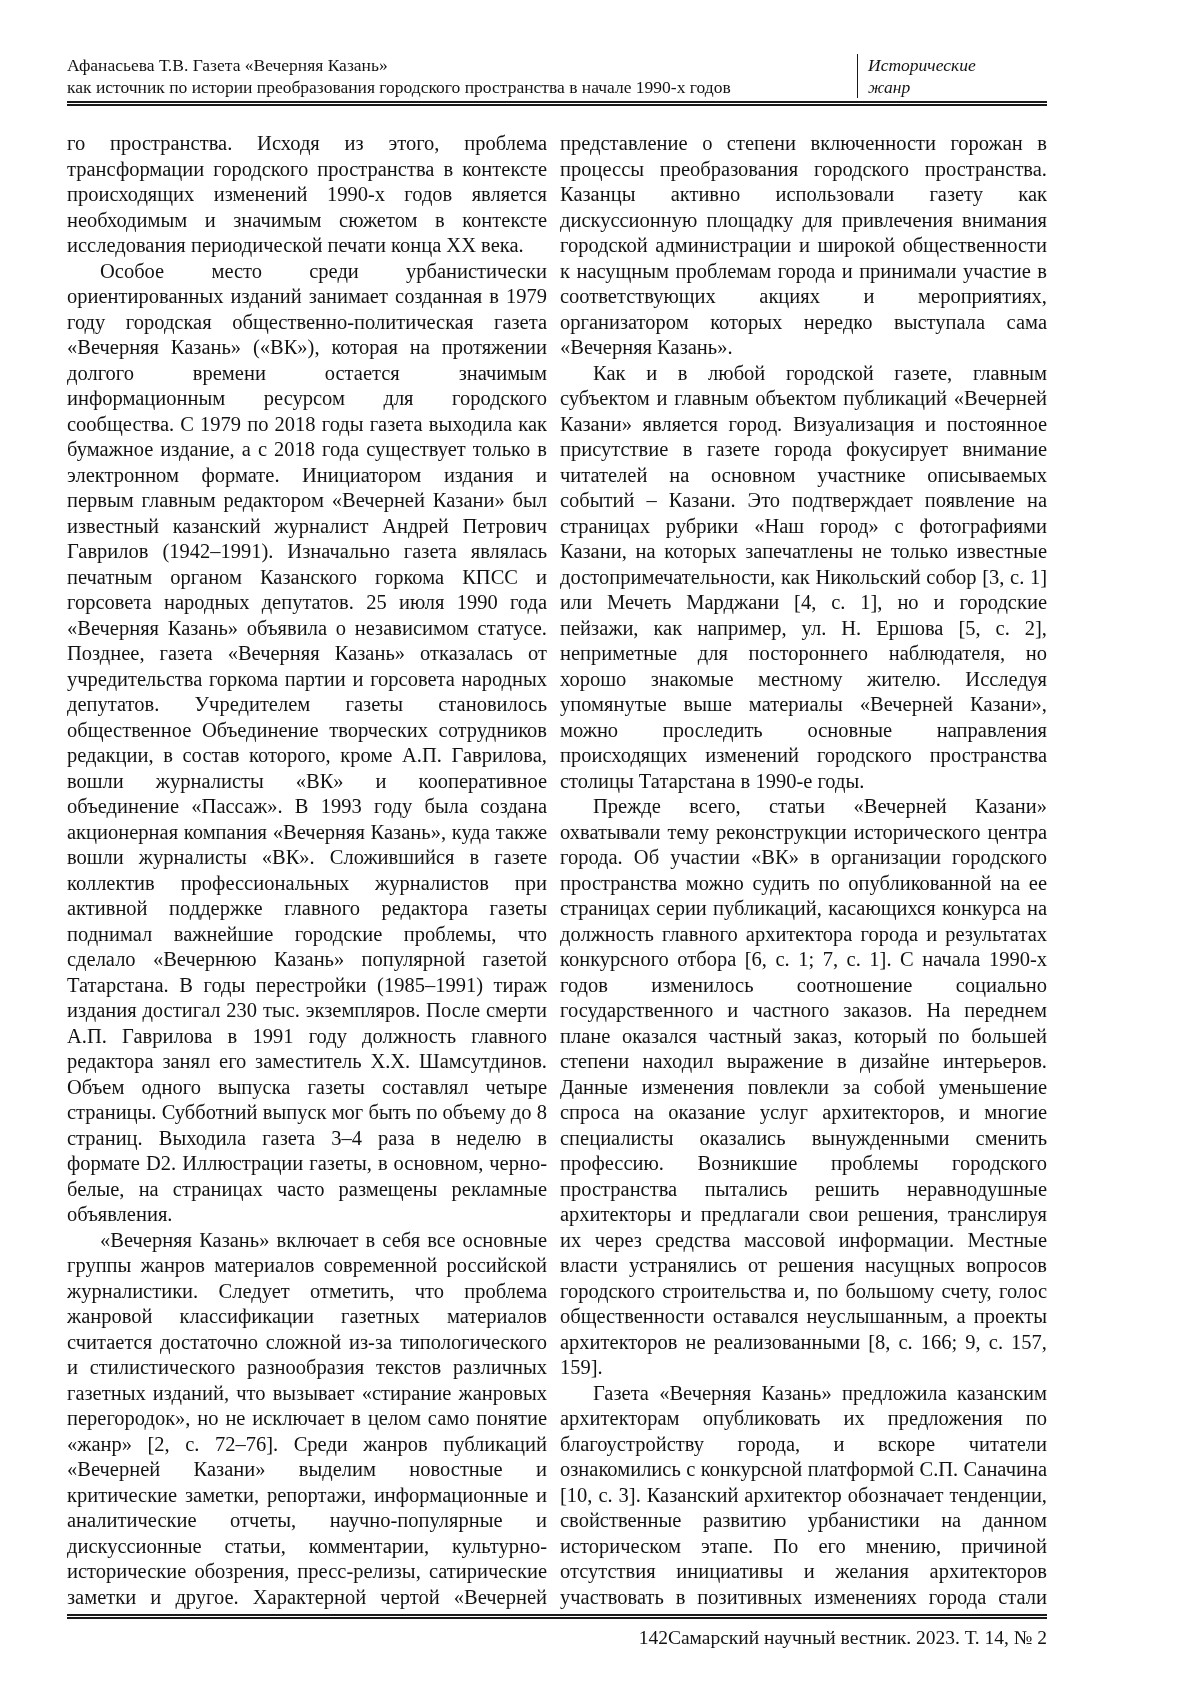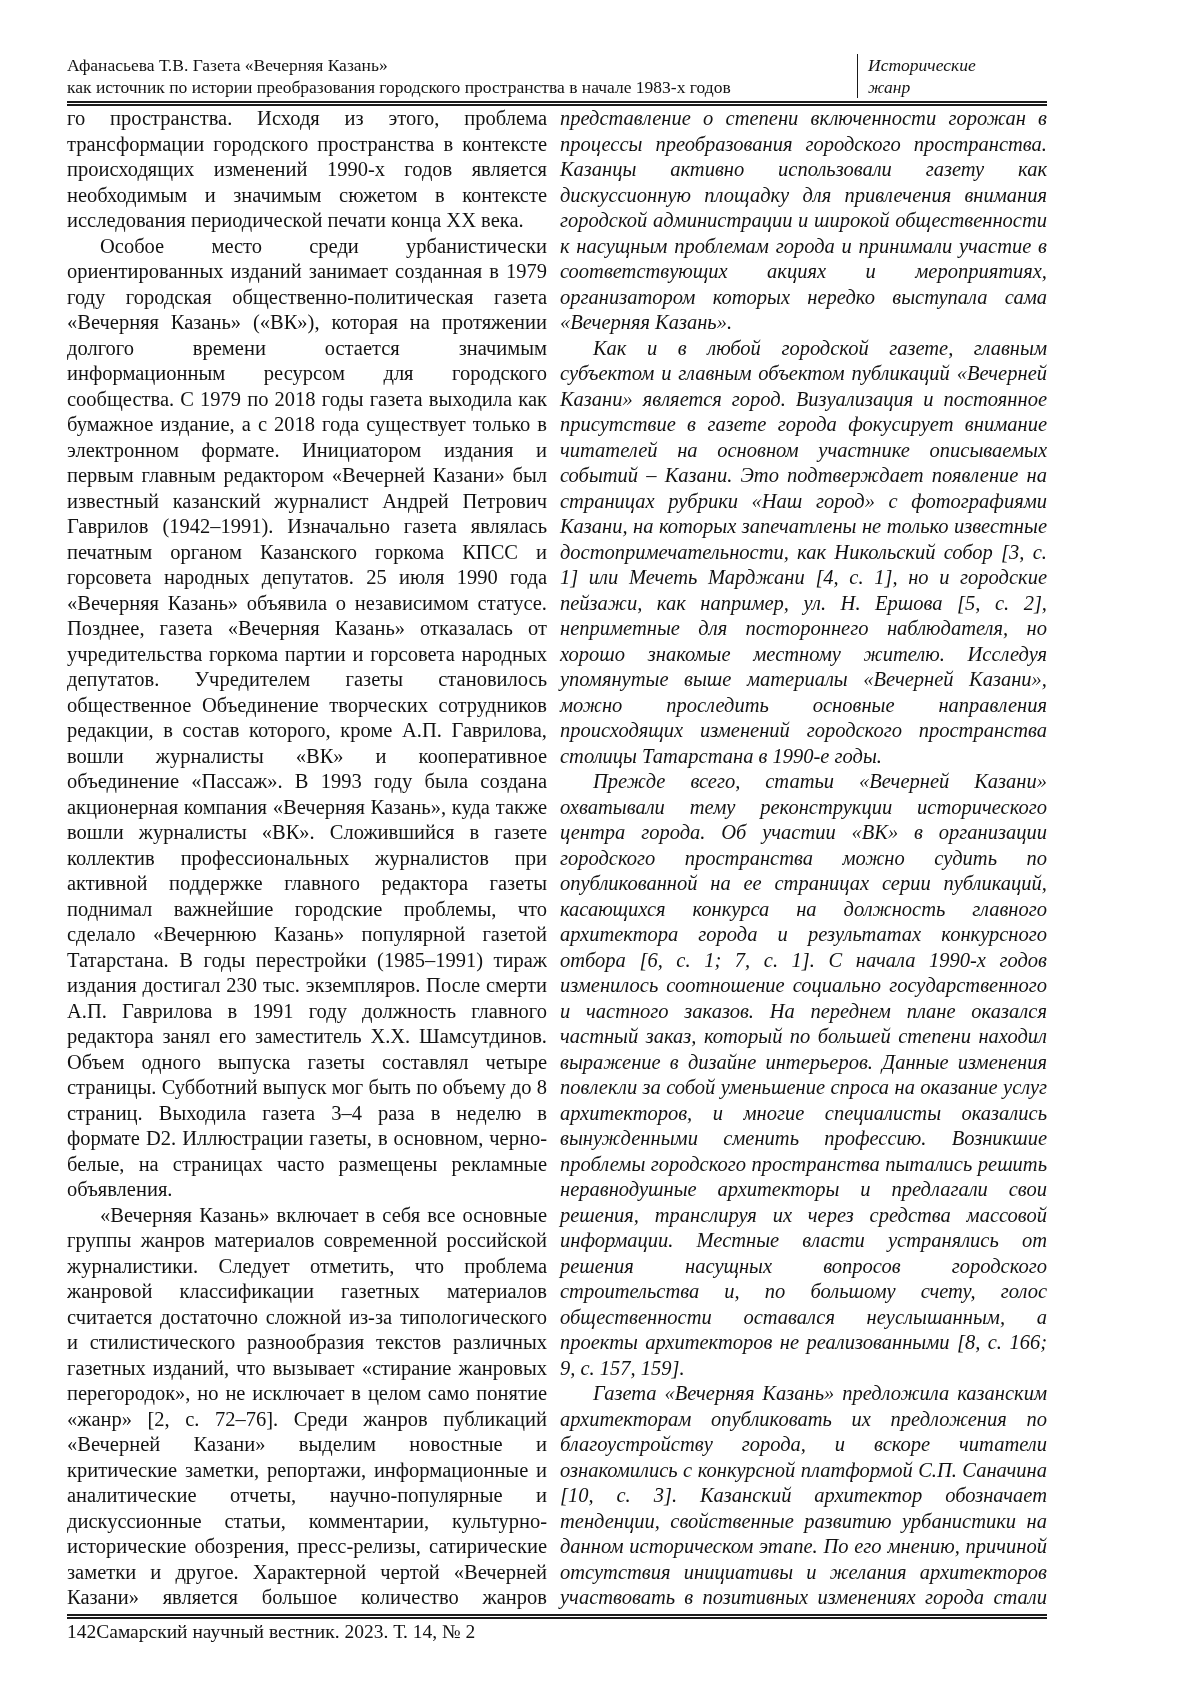--- a/index.html
+++ b/index.html
@@ -49,48 +49,49 @@
     top: 106px;
     width: 980px;
     height: 1506px;
     display: flex;
     overflow: hidden;
   }
   .col {
     text-align: justify;
     font-size: 20.5px;
     line-height: 25.5px;
+    margin-top: 25px;
   }
   .col-left  { width: 480px; margin-right: 13px; }
-  .col-right { width: 487px; font-style: italic; }
+  .col-right { width: 487px; }
   .para { margin: 0; padding: 0; }
   .para.indent { text-indent: 33px; }
   
   .footer {
     position: absolute;
     left: 67px;
     top: 1614px;
     width: 980px;
     border-top: 5px double #1a1a1a;
-    padding-top: 1px;
+    padding-top: 7px;
     display: flex;
-    justify-content: flex-start;
+    justify-content: flex-end;
     font-size: 19.5px;
     line-height: 24px;
   }
 </style>
 </head>
 <body>
 
 <div class="page">
 
   <div class="header">
     <div class="header-left">
       <div>Афанасьева Т.В. Газета «Вечерняя Казань»</div>
-      <div>как источник по истории преобразования городского пространства в начале 1983-х годов</div>
+      <div>как источник по истории преобразования городского пространства в начале 1990-х годов</div>
     </div>
     <div class="header-right">
       <div>Исторические</div>
       <div>жанр</div>
     </div>
   </div>
 
   <div class="body">
     <div class="col col-left" lang="ru">
       <p class="para">го пространства. Исходя из этого, проблема трансформации городского пространства в контексте происходящих изменений 1990-х годов является необходимым и значимым сюжетом в контексте исследования периодической печати конца XX века.</p>

